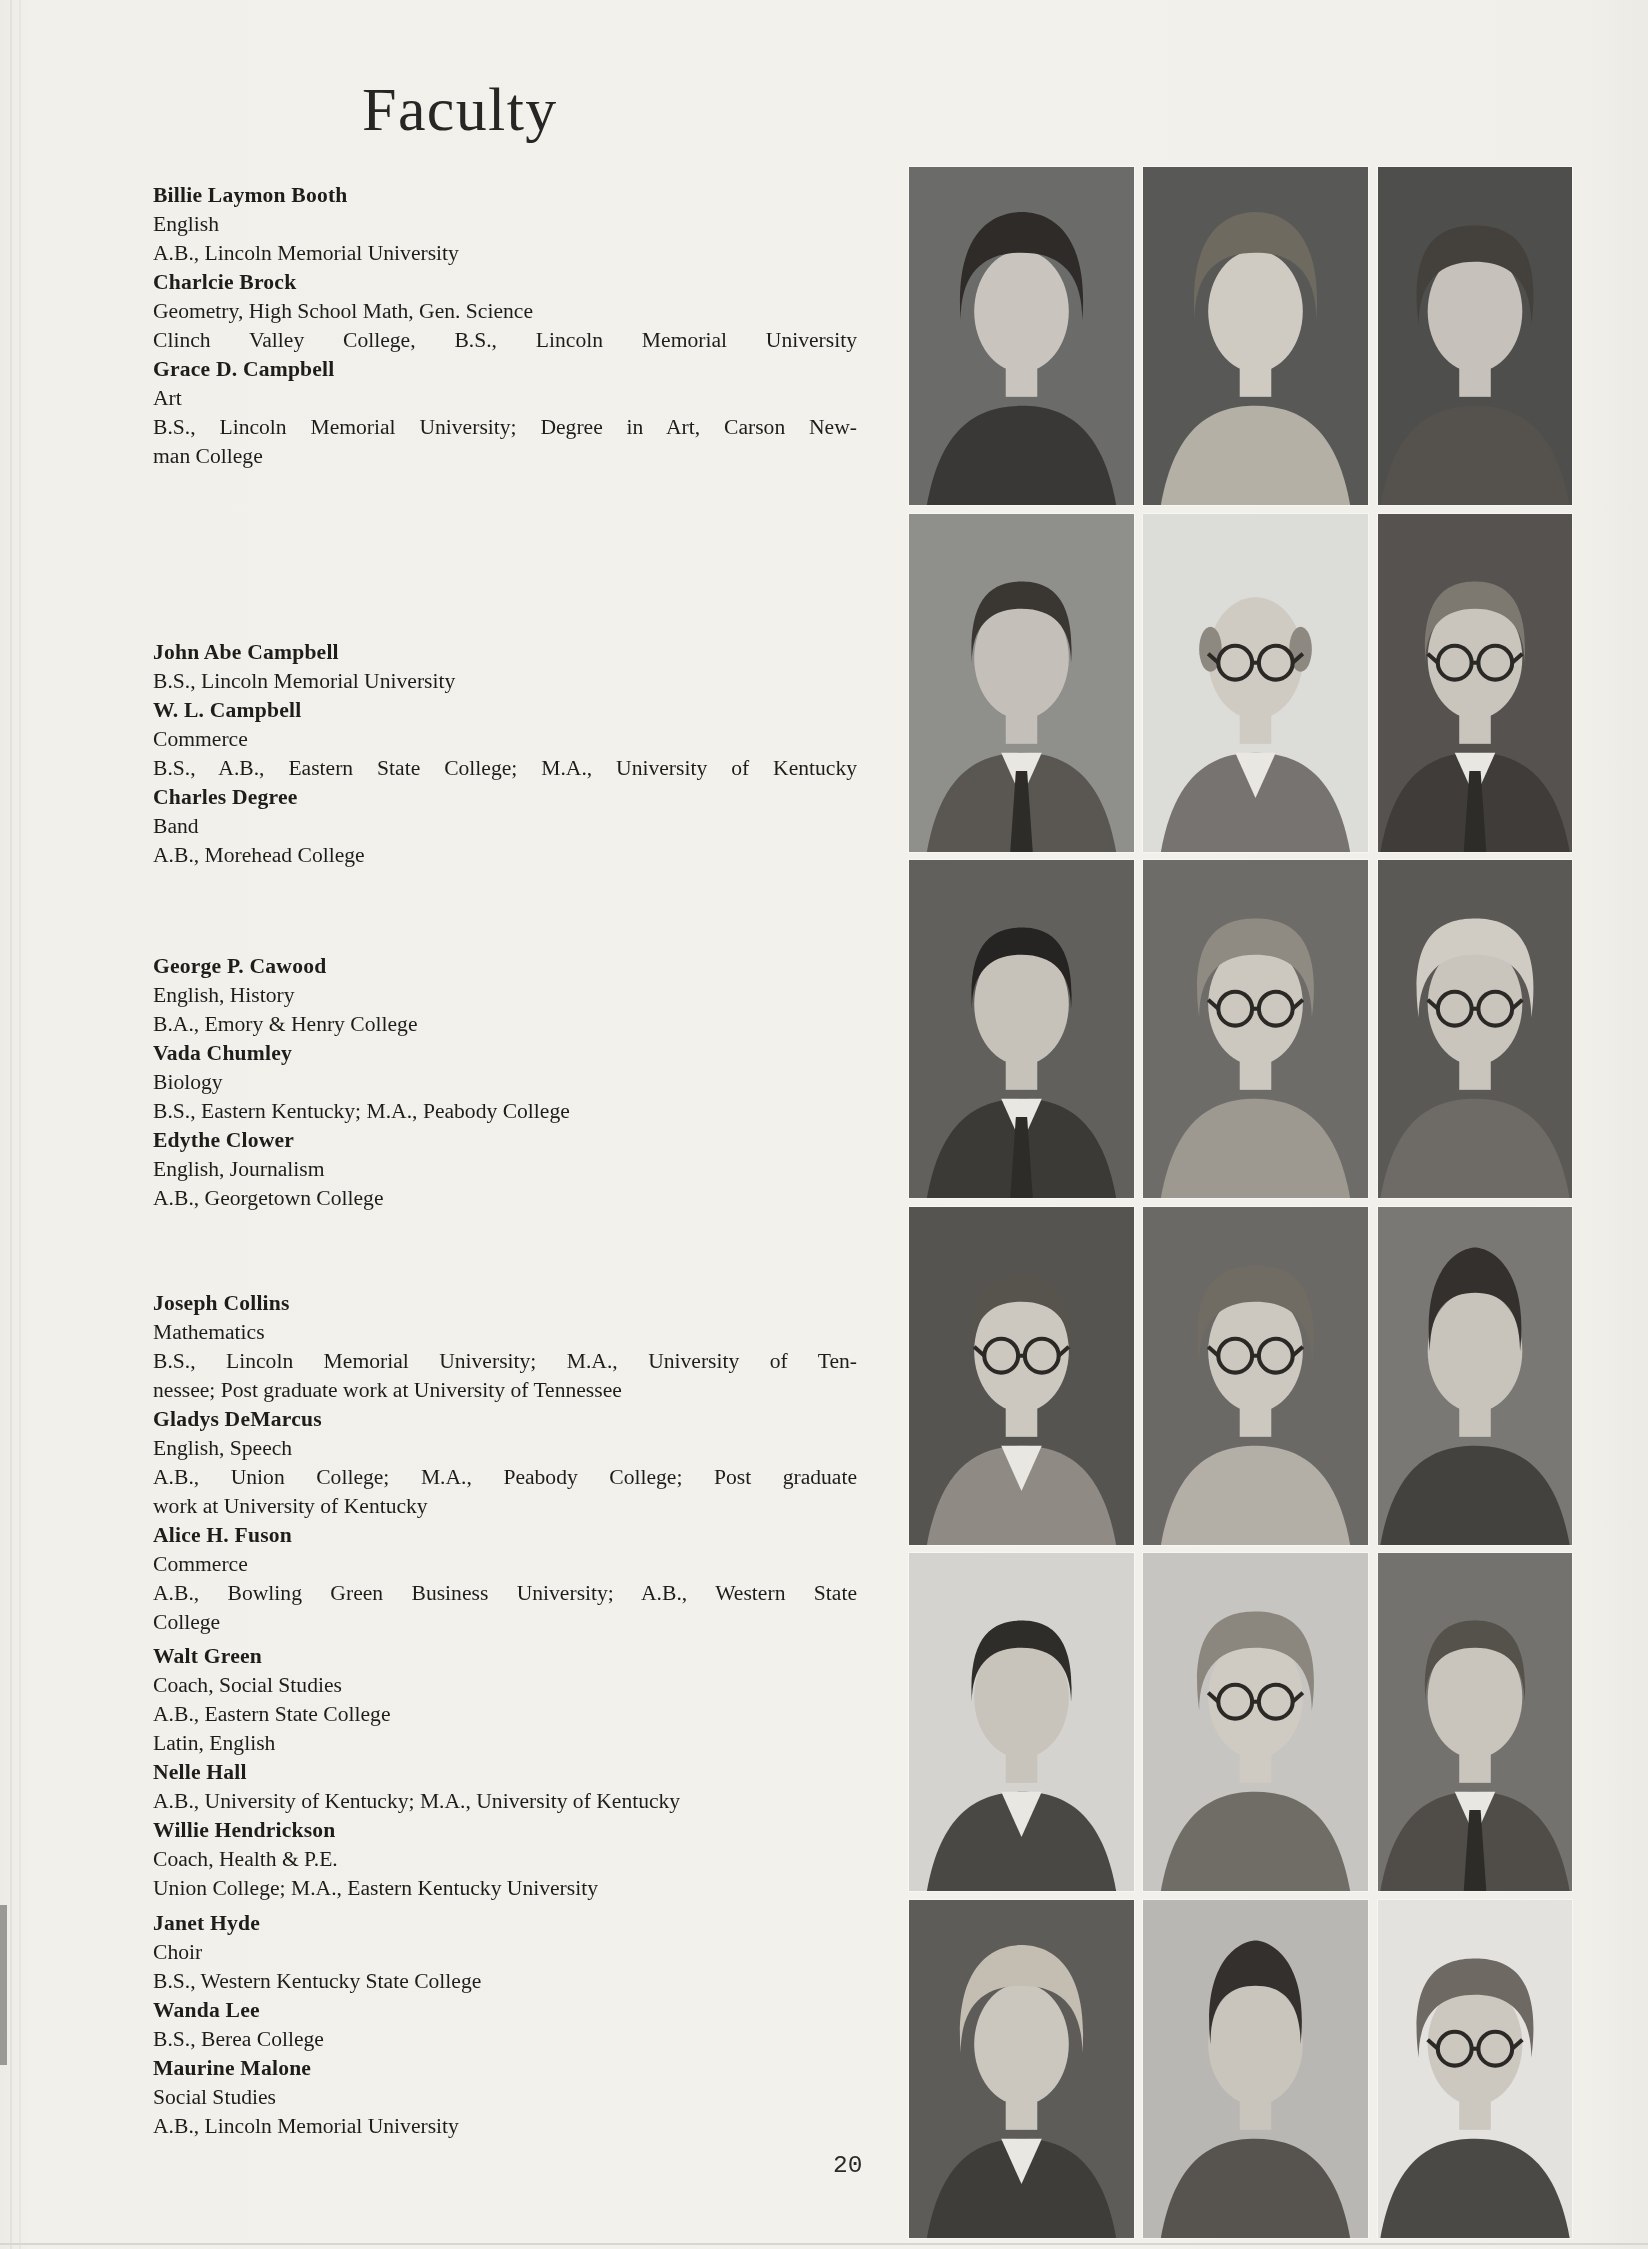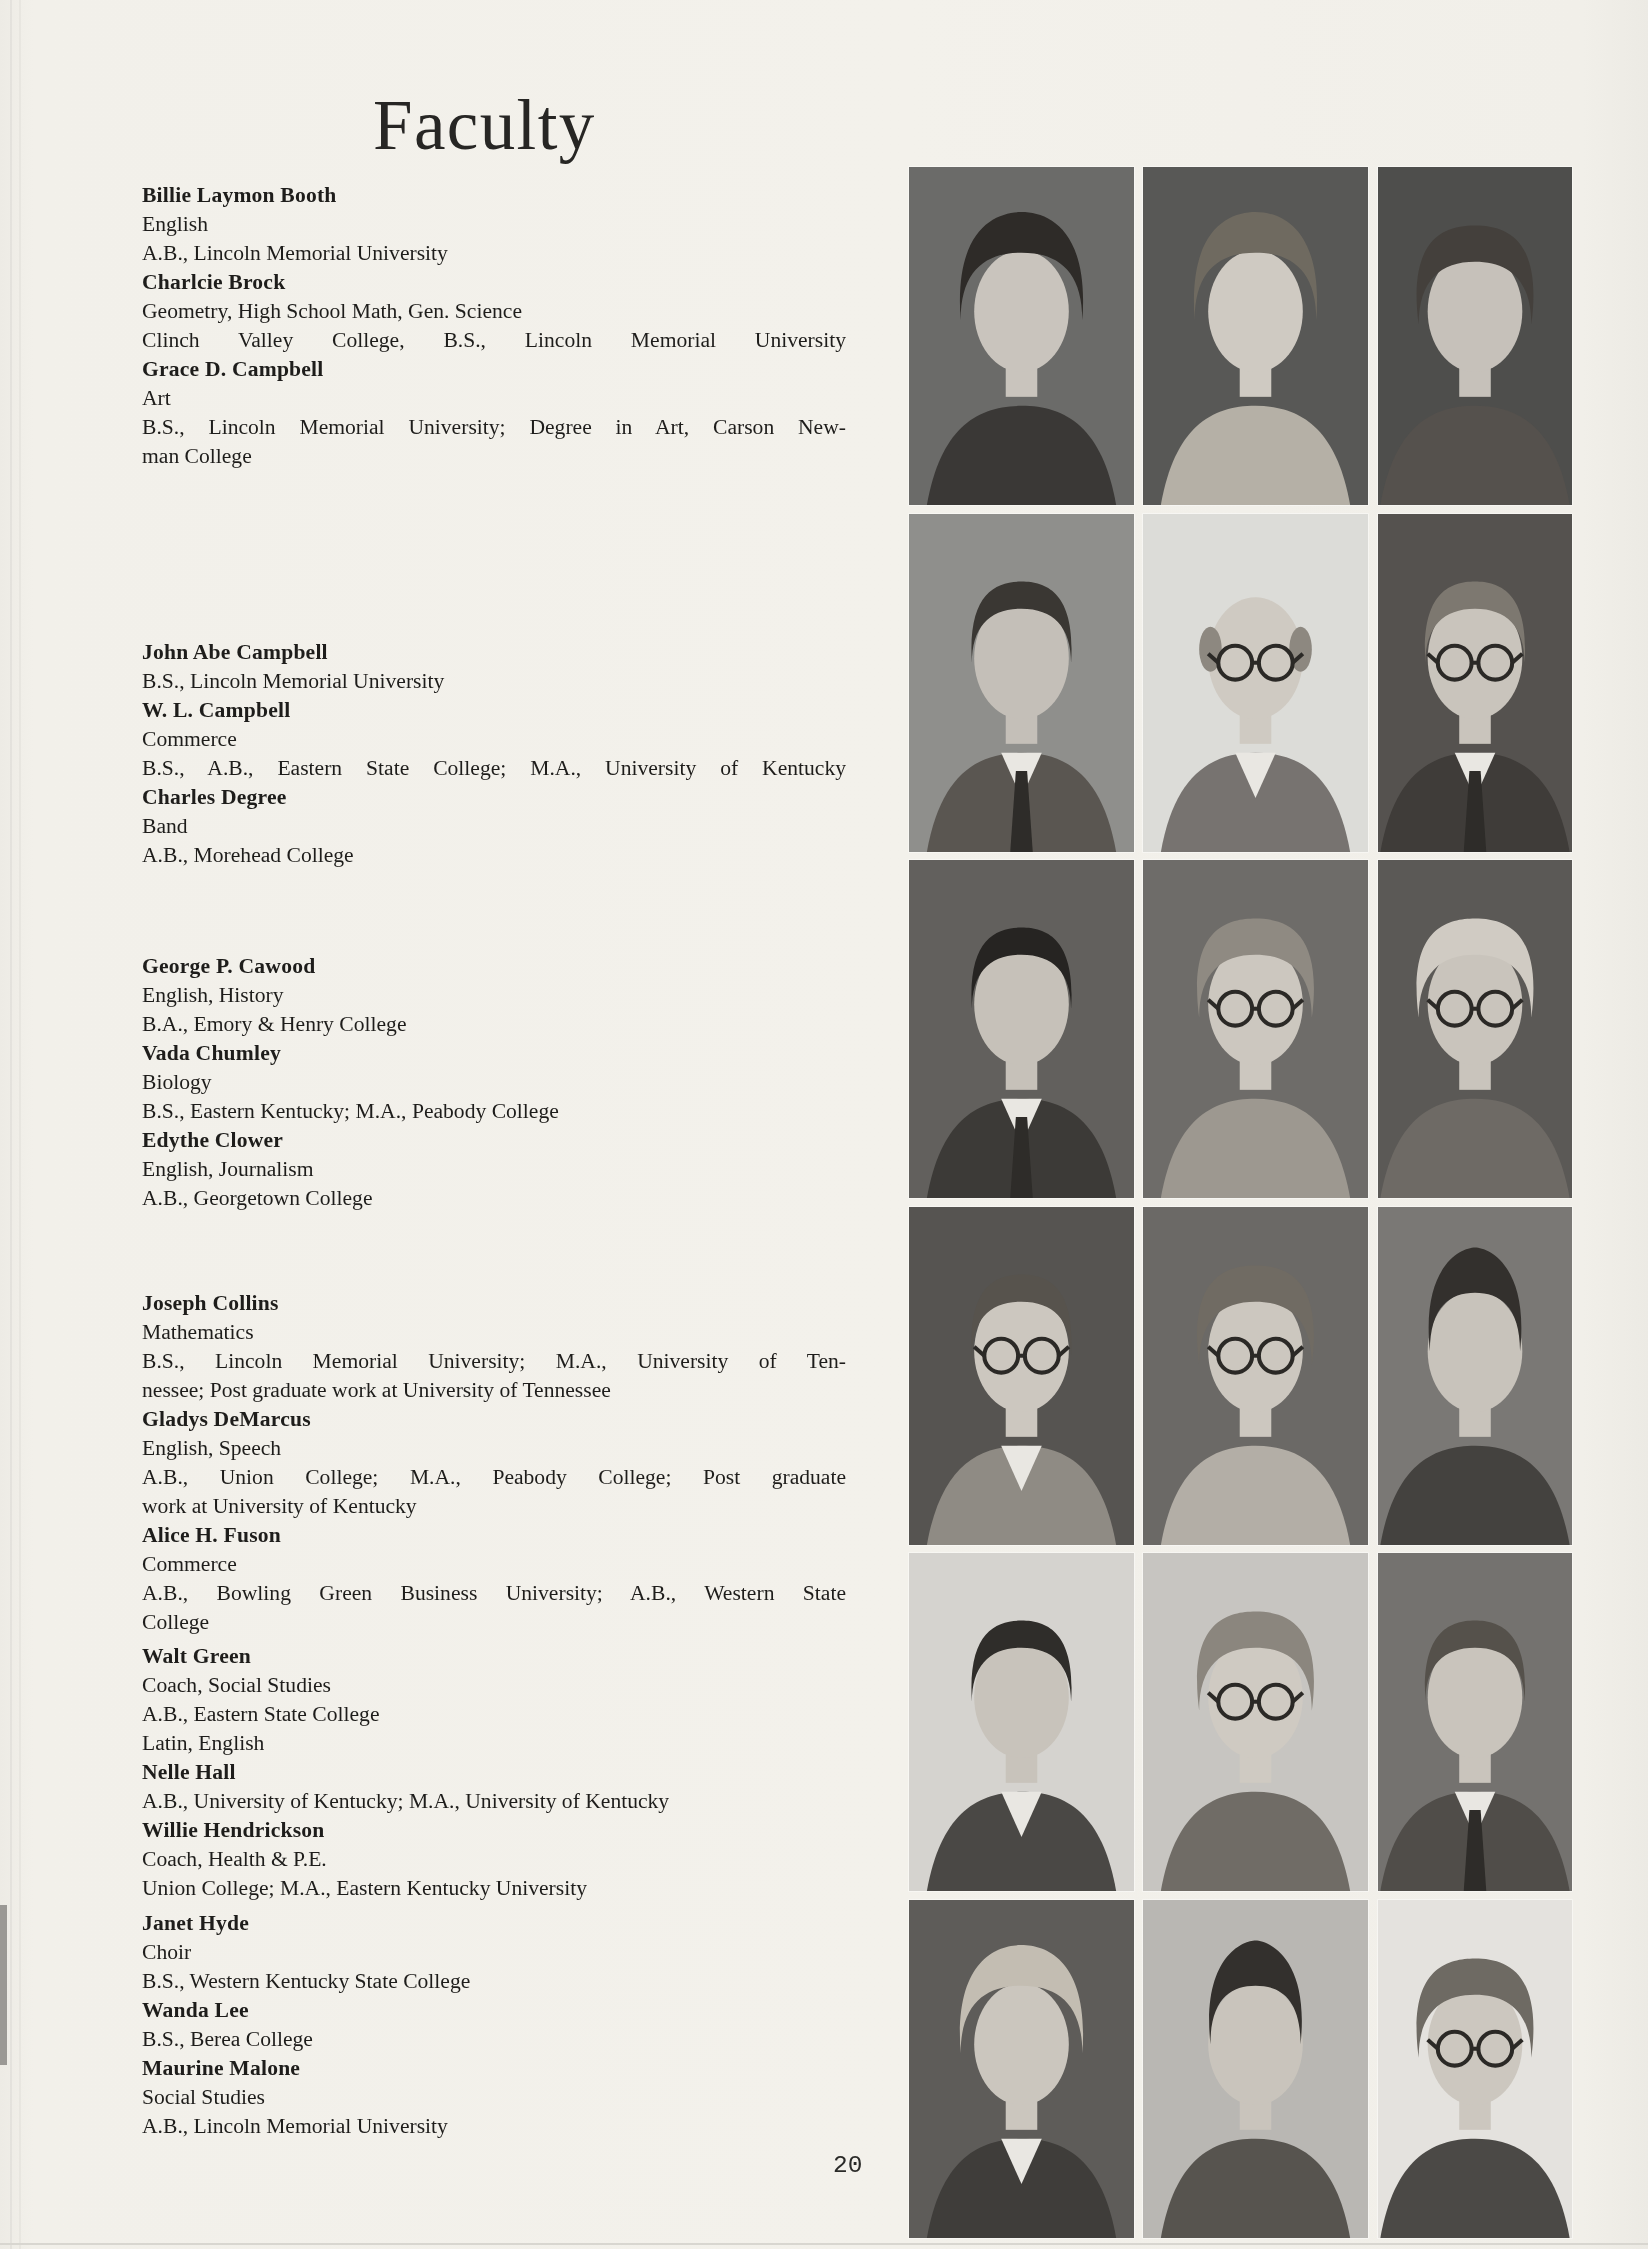--- a/index.html
+++ b/index.html
@@ -13,26 +13,26 @@
     font-family:"Liberation Serif","DejaVu Serif",serif;
     color:#1e1d1b;
   }
   
   .crease-1{position:absolute;left:10px;top:0;width:2.2px;height:100%;background:rgba(0,0,0,0.045);}
   .crease-2{position:absolute;left:19.4px;top:0;width:1.4px;height:100%;background:rgba(0,0,0,0.03);}
   .gray-strip{position:absolute;left:0;top:1905px;width:6.5px;height:160px;background:#9b9995;}
   .bottom-edge{position:absolute;left:0;top:2243px;width:100%;height:2.2px;background:#d8d6d0;}
 
   .title{
-    position:absolute;left:359px;top:72px;margin:14px;
-    font-size:71px;font-weight:400;line-height:1.1;
+    position:absolute;left:359px;top:72px;margin:3px;
+    font-size:62px;font-weight:400;line-height:1.1;
     letter-spacing:1.4px;color:#272624;
   }
 
-  .fgroup{position:absolute;left:142px;width:704px;}
+  .fgroup{position:absolute;left:153px;width:704px;}
   .g1{top:181px}.g2{top:638px}.g3{top:952px}.g4{top:1289px}.g5{top:1642px}.g6{top:1909px}
   .fline{font-size:21.6px;line-height:29px;white-space:normal;}
   .fname{font-weight:bold;letter-spacing:0.2px;}
   .fline.j{text-align:justify;text-align-last:justify;}
 
   .page-number{
     position:absolute;left:833px;top:2152px;
     font-family:Liberation Mono, monospace;
     font-size:24.5px;color:#2a2a28;
   }

